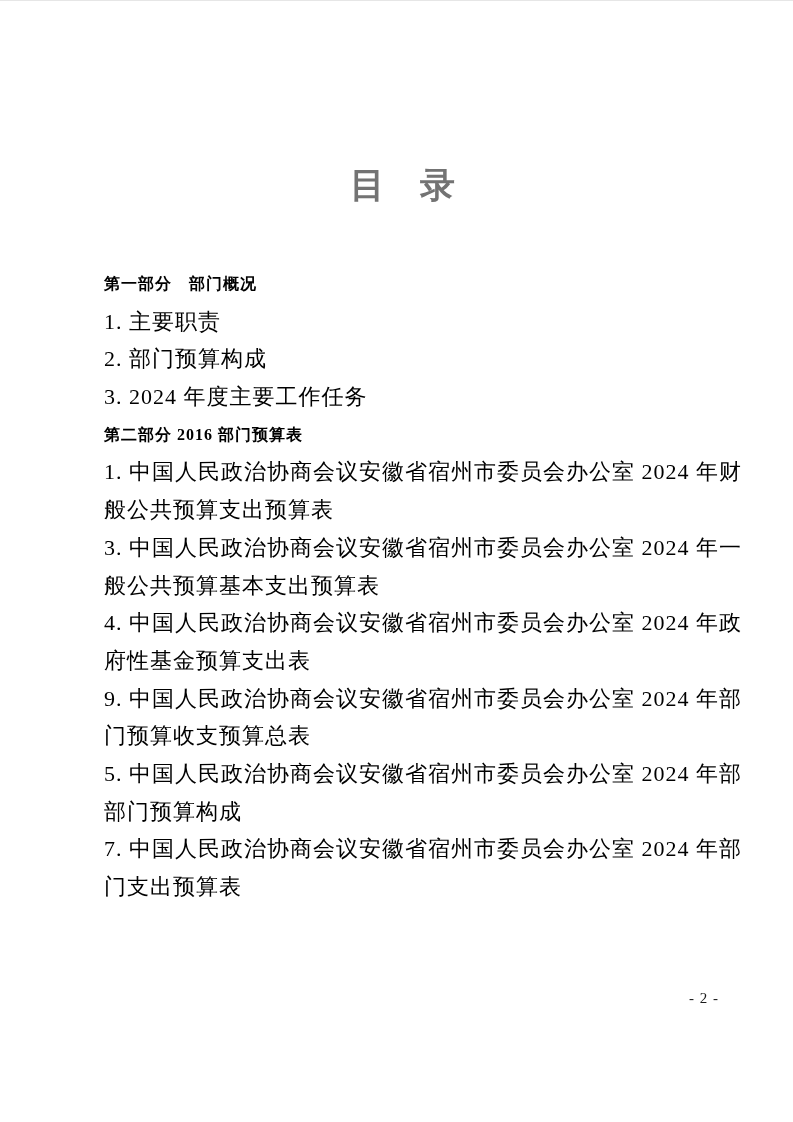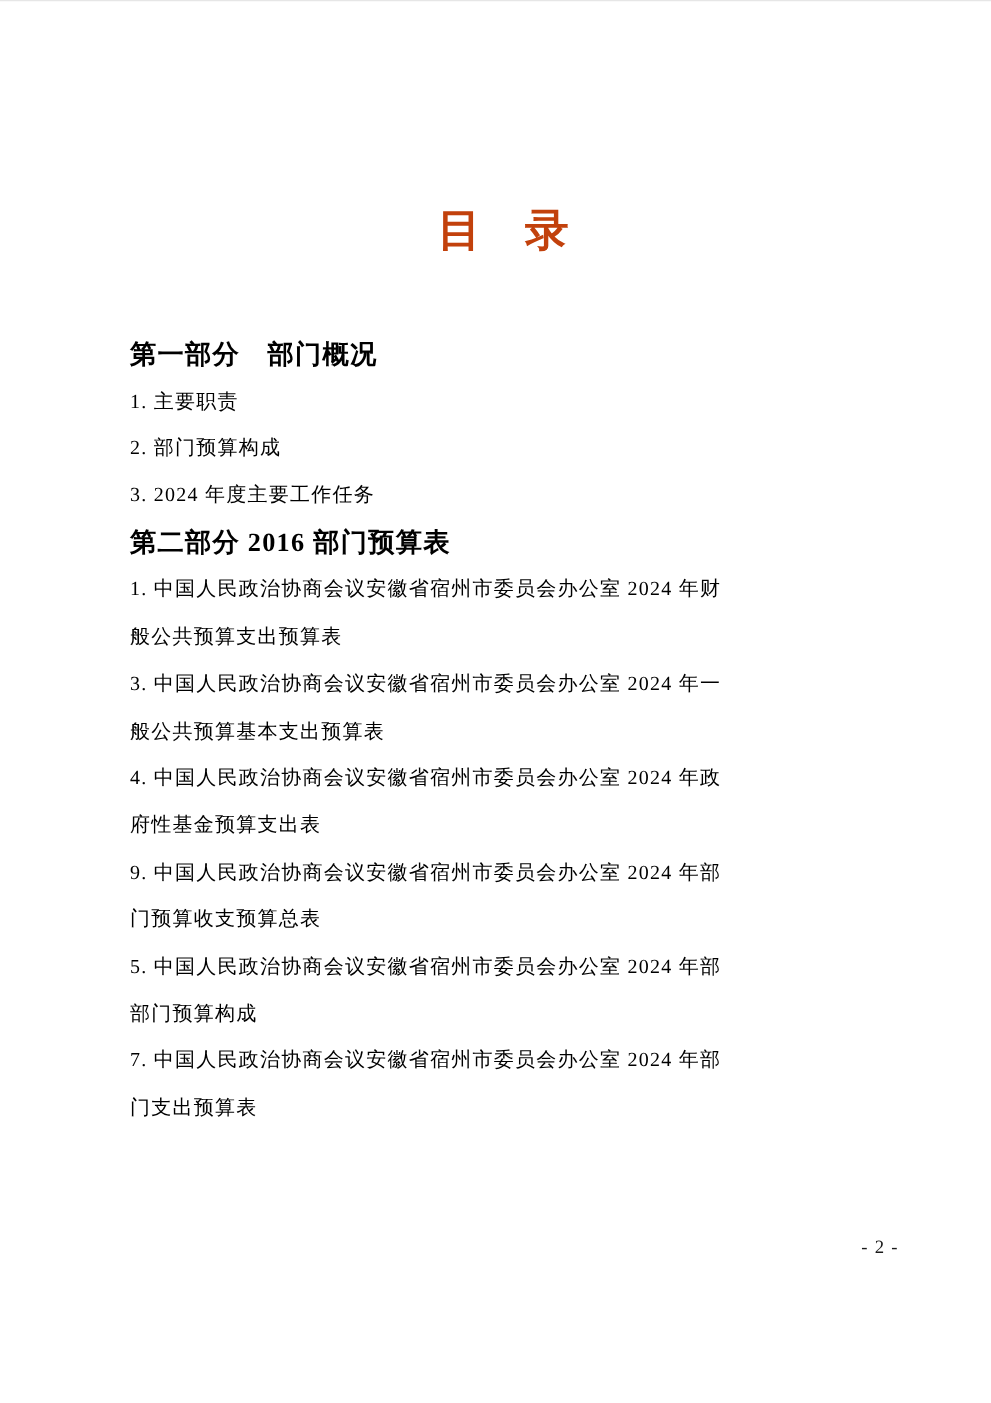--- a/index.html
+++ b/index.html
@@ -28,39 +28,39 @@
     left: 0;
     width: 793px;
     margin: 0;
     padding-left: 12px;
     box-sizing: border-box;
     text-align: center;
     font-family: "Liberation Sans", "DejaVu Sans", sans-serif;
     font-size: 35px;
     font-weight: 700;
     line-height: 42px;
-    color: #c2410c;
+    color: #737373;
   }
   .toc {
     position: absolute;
     top: 264px;
     left: 104px;
     width: 660px;
   }
   .line {
     height: 37.7px;
     line-height: 37.7px;
-    font-size: 16px;
+    font-size: 22px;
     letter-spacing: 1px;
     white-space: nowrap;
     color: #000000;
   }
   .heading {
     font-weight: 700;
-    font-size: 21px;
+    font-size: 16px;
   }
   .page-num {
     position: absolute;
     top: 987px;
     right: 74px;
     font-size: 15px;
     letter-spacing: 1px;
     line-height: 20px;
     color: #1a1a1a;
   }

